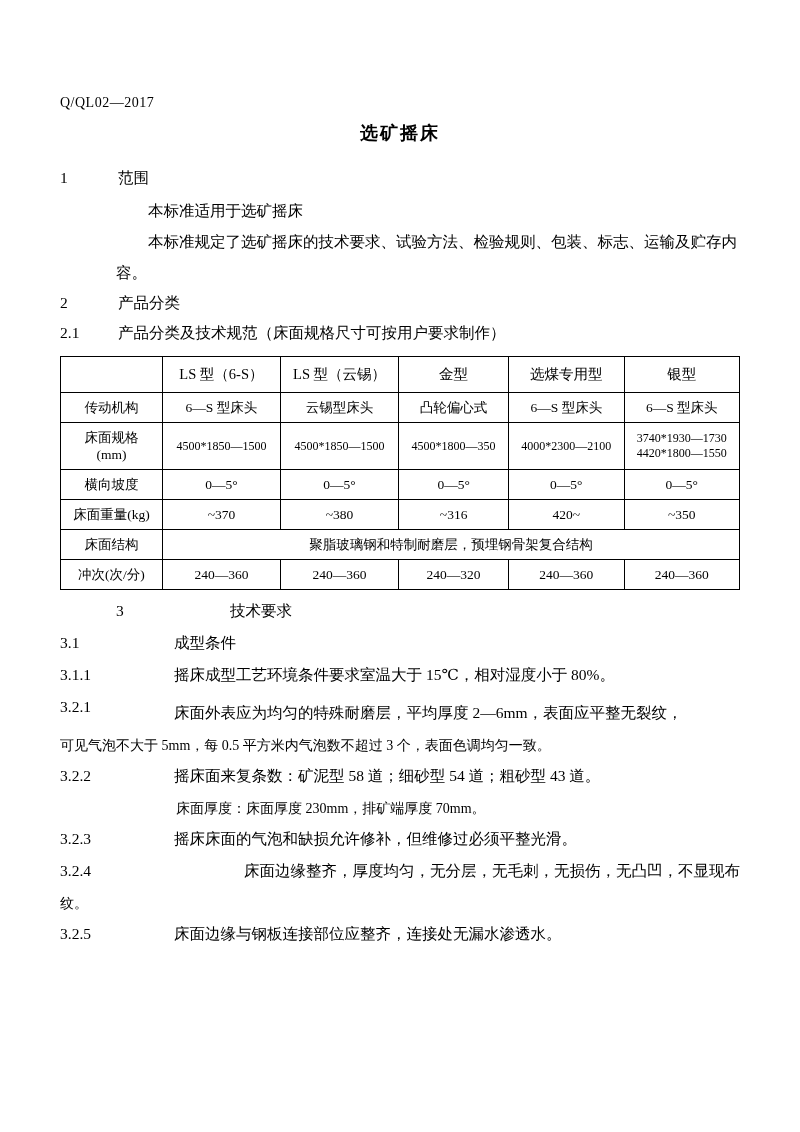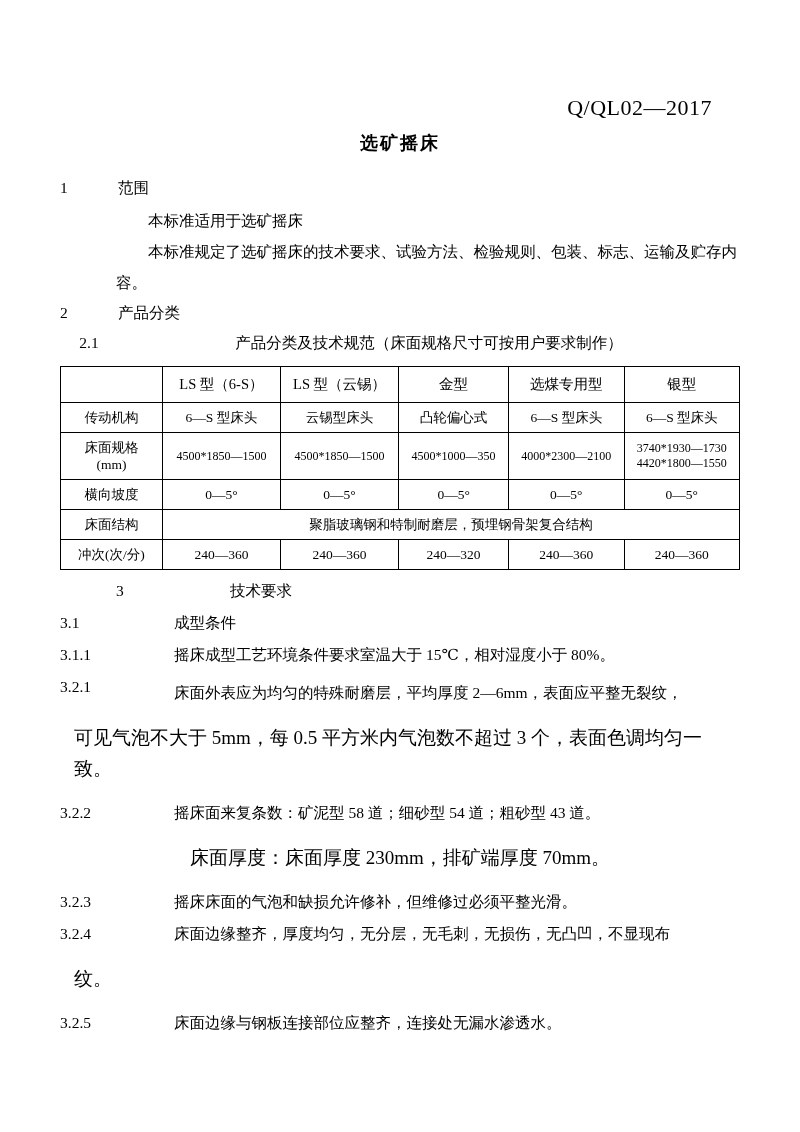--- a/index.html
+++ b/index.html
@@ -15,22 +15,22 @@
     position: relative;
   }
   .page {
     width: 800px;
     height: 1132px;
     box-sizing: border-box;
     padding: 95px 60px 40px 60px;
     position: relative;
   }
   .doc-code {
-    text-align: right;
-    font-size: 22px;
+    text-align: left;
+    font-size: 14px;
     letter-spacing: 0.5px;
     margin-right: 28px;
     margin-bottom: 4px;
   }
   .doc-title {
     text-align: center;
     font-size: 18px;
     font-weight: bold;
     letter-spacing: 2px;
     margin: 10px 0 18px 0;
@@ -53,23 +53,23 @@
     flex: 1 1 auto;
   }
   .para {
     font-size: 15.5px;
     line-height: 31px;
     margin: 0;
     text-indent: 32px;
     padding-left: 56px;
   }
   .body-line {
-    font-size: 19px;
+    font-size: 14px;
     line-height: 31px;
-    margin: 14px;
+    margin: 0;
   }
   table.spec {
     border-collapse: collapse;
     width: 100%;
     margin: 8px 3px 6px 0;
     table-layout: fixed;
   }
   table.spec td, table.spec th {
     border: 1px solid #000;
     text-align: center;
@@ -90,21 +90,21 @@
     font-size: 12px;
     line-height: 15px;
   }
   .col0 { width: 15%; }
   .col1 { width: 17.4%; }
   .col2 { width: 17.4%; }
   .col3 { width: 16.2%; }
   .col4 { width: 17%; }
   .col5 { width: 17%; }
   .indent-2 { padding-left: 116px; }
-  .tight { margin-top: -2px; text-align: center; }
+  .tight { margin-top: -2px; }
 </style>
 </head>
 <body>
 
 <div class="page">
 
   <div class="doc-code">Q/QL02—2017</div>
 
   <div class="doc-title">选矿摇床</div>
 
@@ -155,36 +155,44 @@
         <td>6—S 型床头</td>
         <td>6—S 型床头</td>
       </tr>
       <tr>
         <td class="rowhead">
           <div>床面规格</div>
           <div>(mm)</div>
         </td>
         <td class="small">4500*1850—1500</td>
         <td class="small">4500*1850—1500</td>
-        <td class="small">4500*1000—350</td>
+        <td class="small">4500*1800—350</td>
         <td class="small">4000*2300—2100</td>
         <td class="small">
           <div>3740*1930—1730</div>
           <div>4420*1800—1550</div>
         </td>
       </tr>
       <tr>
         <td class="rowhead">横向坡度</td>
         <td>0—5°</td>
         <td>0—5°</td>
         <td>0—5°</td>
         <td>0—5°</td>
         <td>0—5°</td>
       </tr>
       <tr>
+        <td class="rowhead">床面重量(kg)</td>
+        <td>~370</td>
+        <td>~380</td>
+        <td>~316</td>
+        <td>420~</td>
+        <td>~350</td>
+      </tr>
+      <tr>
         <td class="rowhead">床面结构</td>
         <td colspan="5">聚脂玻璃钢和特制耐磨层，预埋钢骨架复合结构</td>
       </tr>
       <tr>
         <td class="rowhead">冲次(次/分)</td>
         <td>240—360</td>
         <td>240—360</td>
         <td>240—320</td>
         <td>240—360</td>
         <td>240—360</td>
@@ -220,21 +228,21 @@
   </div>
   <p class="body-line indent-2">床面厚度：床面厚度 230mm，排矿端厚度 70mm。</p>
 
   <div class="clause">
     <span class="num wide">3.2.3</span>
     <span class="txt" style="padding-left:52px;">摇床床面的气泡和缺损允许修补，但维修过必须平整光滑。</span>
   </div>
 
   <div class="clause">
     <span class="num wide">3.2.4</span>
-    <span class="txt" style="padding-left:52px;">床面边缘整齐，厚度均匀，无分层，无毛刺，无损伤，无凸凹，不显现布</span>
+    <span class="txt" style="padding-left:52px;text-align:right;">床面边缘整齐，厚度均匀，无分层，无毛刺，无损伤，无凸凹，不显现布</span>
   </div>
   <p class="body-line">纹。</p>
 
   <div class="clause">
     <span class="num wide">3.2.5</span>
     <span class="txt" style="padding-left:52px;">床面边缘与钢板连接部位应整齐，连接处无漏水渗透水。</span>
   </div>
 
 </div>
 

